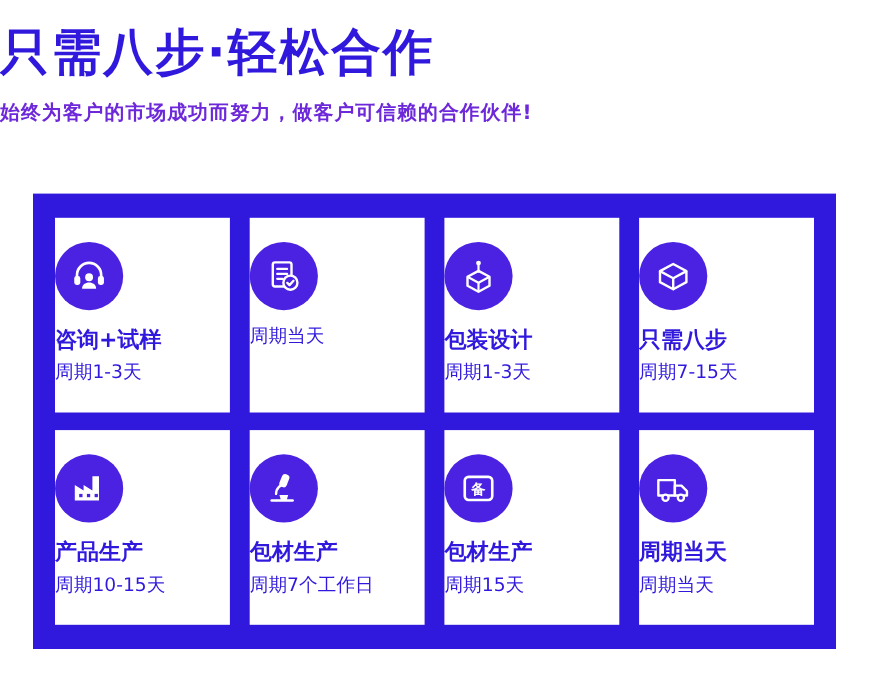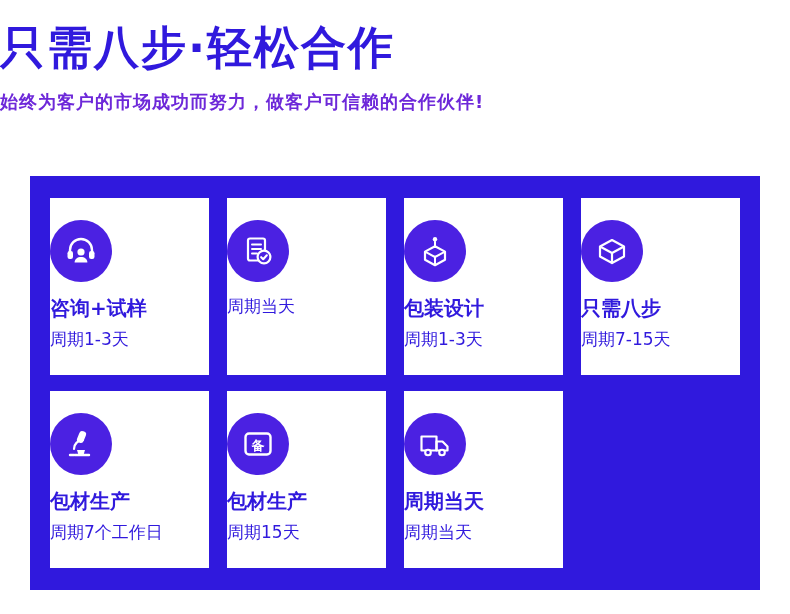--- a/index.html
+++ b/index.html
@@ -165,20 +165,34 @@
               <path d="M5 12.5l12-6.5 12 6.5-12 6.5z" stroke="#ffffff" stroke-width="2.2" stroke-linejoin="round"></path>
               <path d="M5 12.5v10l12 6.5v-10" stroke="#ffffff" stroke-width="2.2" stroke-linejoin="round"></path>
               <path d="M29 12.5v10l-12 6.5" stroke="#ffffff" stroke-width="2.2" stroke-linejoin="round"></path>
             </svg>
           </span>
         </div>
         <div class="card-title">只需八步</div>
         <div class="card-sub">周期7-15天</div>
       </div>
 
+      <div class="card">
+        <div class="circle">
+          <span>
+            <svg width="34" height="34" viewBox="0 0 34 34" fill="none">
+              <path d="M4 28V14l8 5V14l8 5V6h6v22z" fill="#ffffff"></path>
+              <rect x="8" y="22" width="3" height="3" fill="#4b21e2"></rect>
+              <rect x="15" y="22" width="3" height="3" fill="#4b21e2"></rect>
+              <rect x="22" y="22" width="3" height="3" fill="#4b21e2"></rect>
+            </svg>
+          </span>
+        </div>
+        <div class="card-title">产品生产</div>
+        <div class="card-sub">周期10-15天</div>
+      </div>
 
       <div class="card">
         <div class="circle">
           <span>
             <svg width="34" height="34" viewBox="0 0 34 34" fill="none">
               <rect x="14" y="4" width="7" height="12" rx="3" transform="rotate(22 17.5 10)" fill="#ffffff"></rect>
               <path d="M10 22c0-5 4-9 9-9" stroke="#ffffff" stroke-width="2.2" stroke-linecap="round"></path>
               <path d="M11 28h14" stroke="#ffffff" stroke-width="2.4" stroke-linecap="round"></path>
               <path d="M6 28h4" stroke="#ffffff" stroke-width="2.4" stroke-linecap="round"></path>
               <path d="M13 23h8l-1.5 5h-5z" fill="#ffffff"></path>

